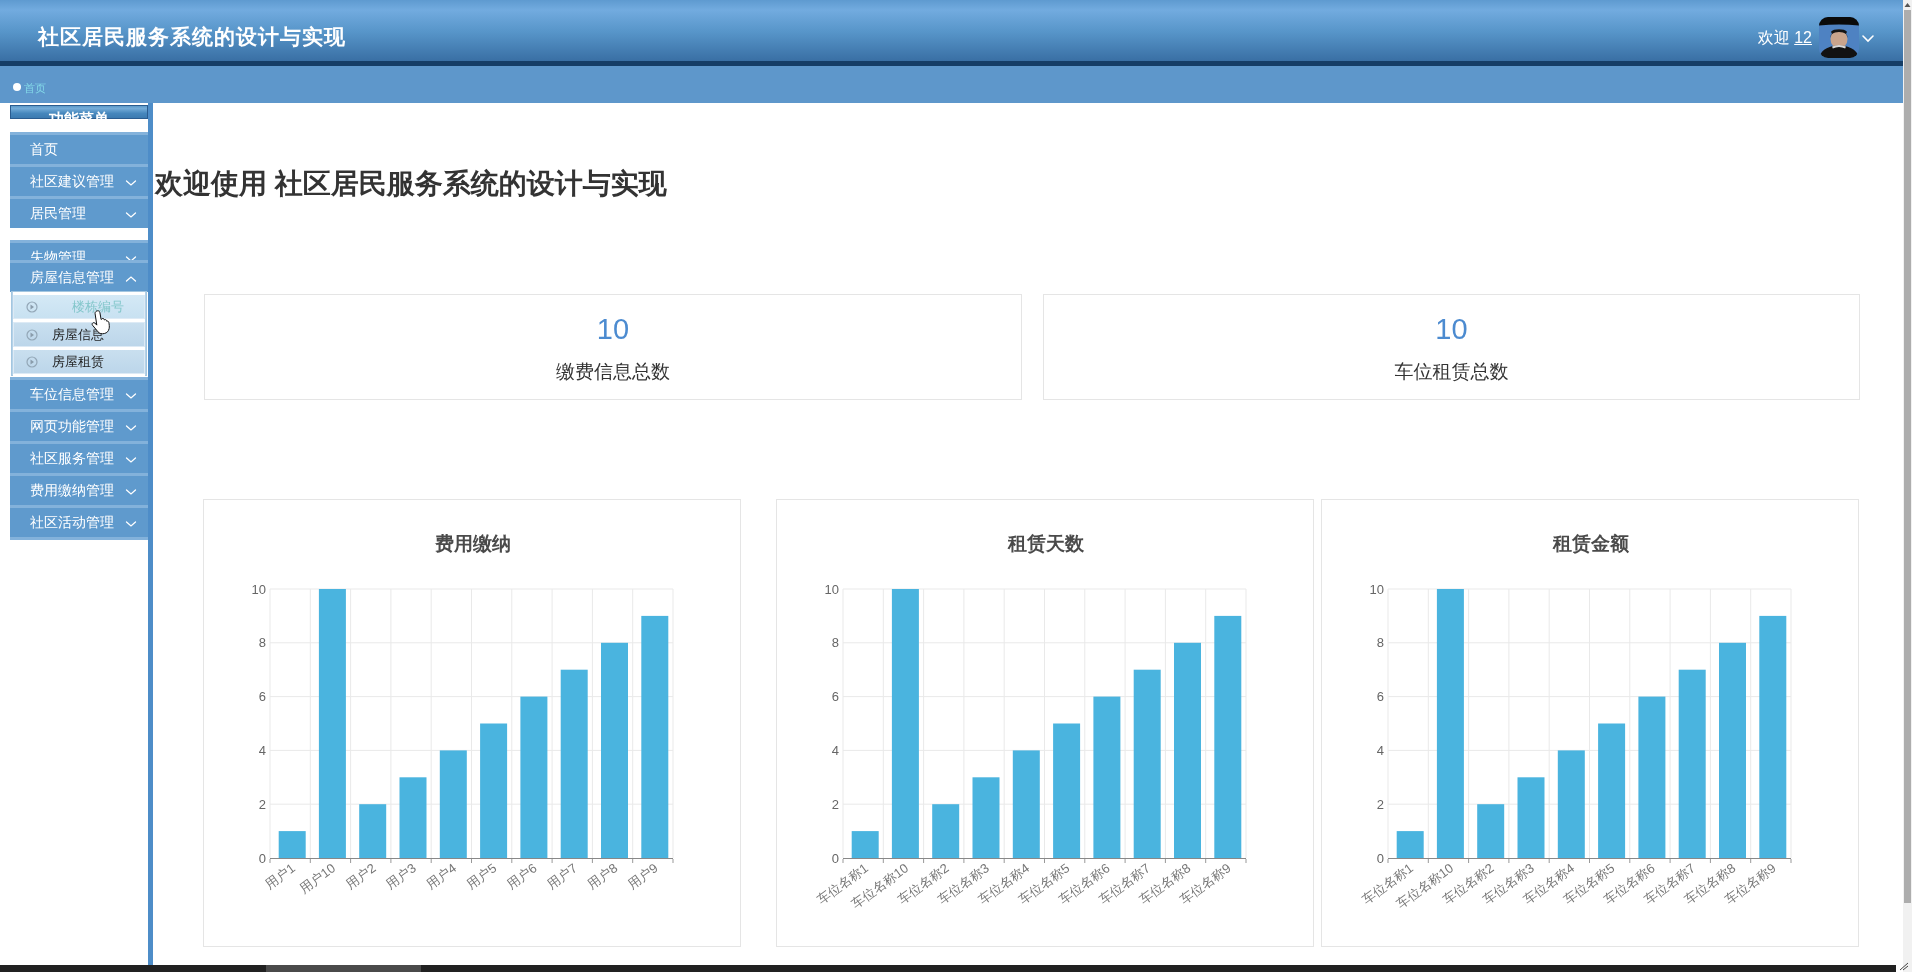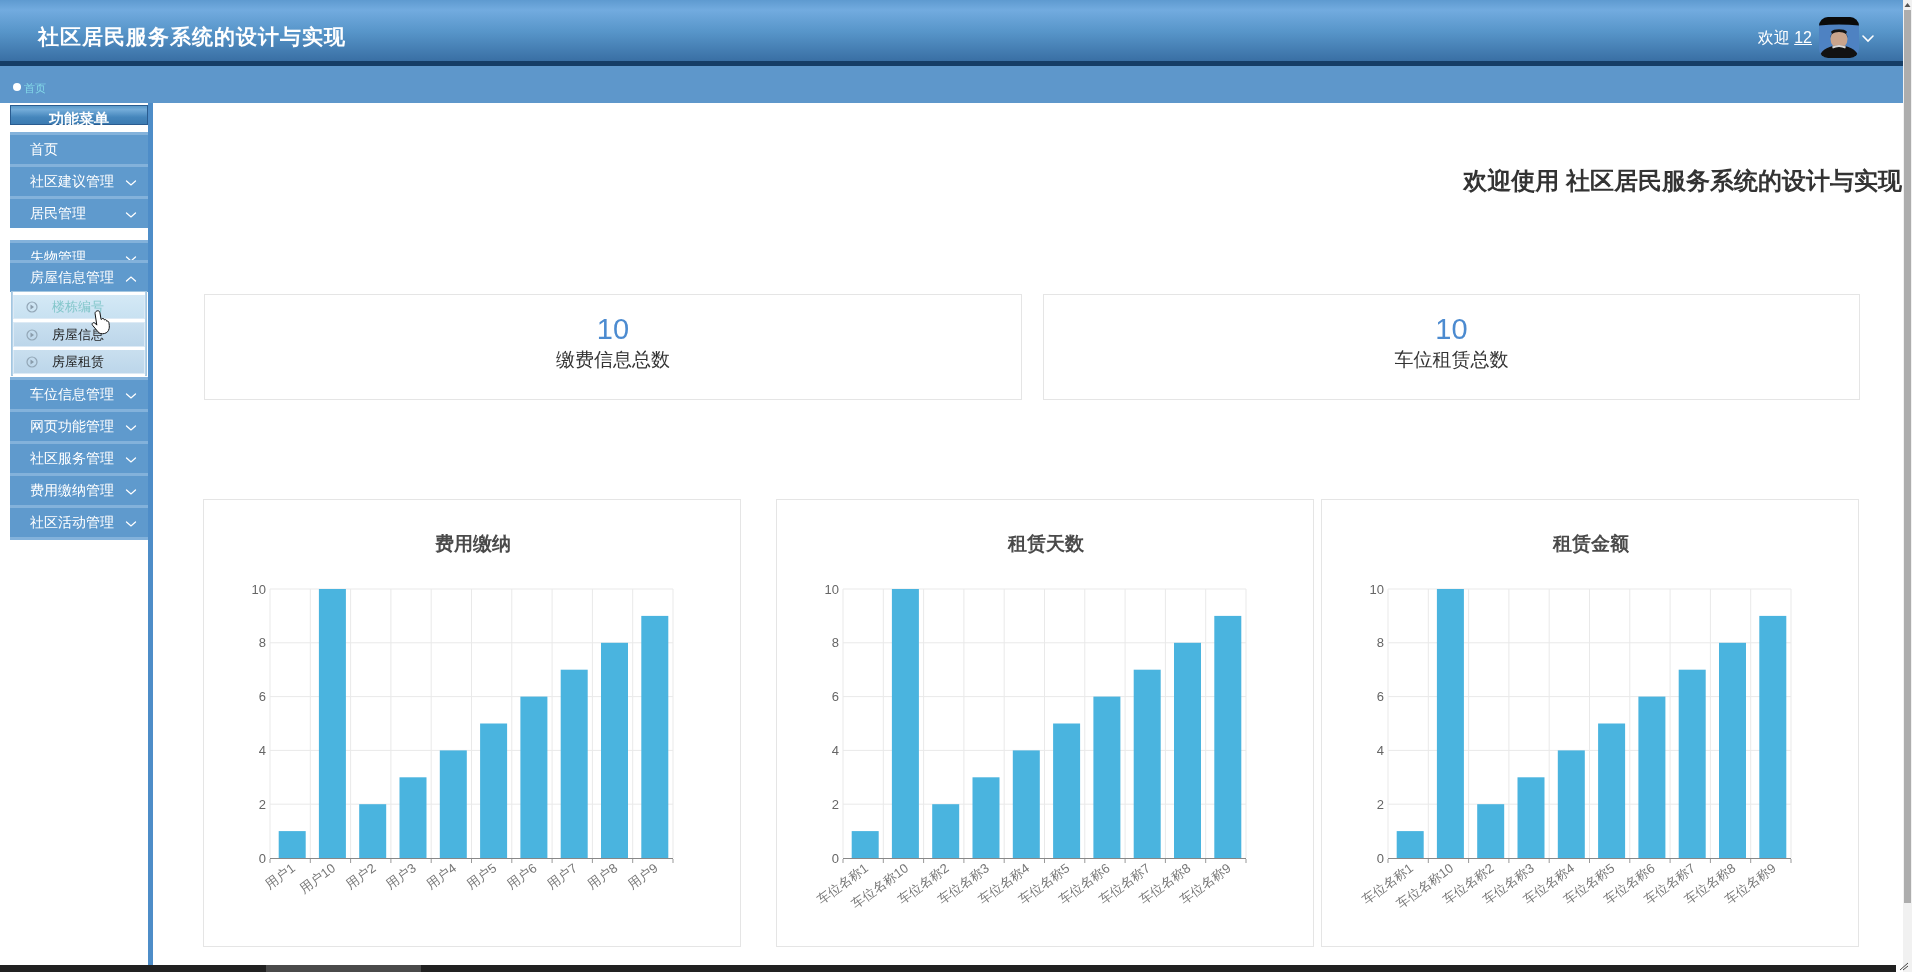--- a/index.html
+++ b/index.html
@@ -8,42 +8,42 @@
   font-family:"Liberation Sans", sans-serif; position:relative; }
 .abs { position:absolute; }
 .topbar { position:absolute; left:0; top:0; width:1912px; height:71px;
   background:linear-gradient(180deg,#5e9ad0 0%,#72abdf 14%,#5795c9 45%,#3a70a5 85%,#2c6195 100%); }
 .topbar .ttl { position:absolute; left:38px; top:23px; color:#fff; font-size:21px; font-weight:bold; letter-spacing:1px; }
 .welcome { position:absolute; right:100px; top:28px; color:#fff; font-size:16px;text-align:center; }
 .darkline { position:absolute; left:0; top:61px; width:1912px; height:5px; background:#153d66; }
 .crumb { position:absolute; left:0; top:66px; width:1912px; height:37px; background:#5e97cb; }
 .crumb .dot { position:absolute; left:13px; top:17px; width:8px; height:8px; border-radius:50%; background:#fff; }
 .crumb .txt { position:absolute; left:24px; top:15px; font-size:11px; color:#84dbe9; }
-.sidehead { position:absolute; left:10px; top:105px; width:138px; height:20px;
+.sidehead { position:absolute; left:10px; top:105px; width:138px; height:14px;
   border:1px solid #2a5c90;
   background:linear-gradient(180deg,#5b9ac9 0%,#74acd9 20%,#4586bc 62%,#3c7bb1 100%);
   color:#fff; font-weight:bold; font-size:15px; text-align:center; line-height:25px; }
 .mitem { position:absolute; left:10px; width:138px; height:32px;
   background:#5f9acd; border-top:3px solid #83b2db;
   color:#fff; font-size:14px; line-height:29px; padding-left:20px; }
 .mitem .chev { position:absolute; right:11px; top:12px; }
 .subwrap { position:absolute; left:11px; top:291px; width:136px; height:85px;
   background:#b5d2e8; border:1px solid #a3c6e0; }
 .ssep { position:absolute; left:13px; width:132px; height:3px; background:#fff; z-index:5; }
 .sitem { position:absolute; left:13px; width:132px; height:25px;
   background:linear-gradient(180deg,#c9dfef 0%,#bcd6ea 100%);
   border:1px solid #ddeaf5; color:#1e1e1e; font-size:13px; line-height:23px; padding-left:38px; }
-.sitem.hov { background:linear-gradient(180deg,#d4e9f6 0%,#c8e1f1 100%); color:#82c6ca; }
+.sitem.hov { background:linear-gradient(180deg,#d4e9f6 0%,#c8e1f1 100%); color:#82c6ca;text-align:center; }
 .sitem .sicon { position:absolute; left:12px; top:6px; }
 .strip { position:absolute; left:148px; top:103px; width:5px; height:862px; background:#4e8dc8; }
-.maintitle { position:absolute; left:155px; right:10px; top:165px; text-align:right;
-  font-size:24px; font-weight:bold; color:#333; }
+.maintitle { position:absolute; left:155px; right:10px; top:165px; text-align:left;
+  font-size:28px; font-weight:bold; color:#333; }
 .scard { position:absolute; top:294px; height:106px; background:#fff; border:1px solid #e5e5e5; text-align:center; }
 .scard .num { margin-top:18px; font-size:29px; color:#4c8bd0; }
-.scard .lab { margin-top:1px; font-size:19px; color:#333; }
+.scard .lab { margin-top:13px; font-size:19px; color:#333; }
 .ccard { position:absolute; top:499px; width:538px; height:448px; background:#fff; border:1px solid #e5e5e5; }
 .vscroll { position:absolute; left:1903px; top:0; width:9px; height:972px; background:#f1f1f1; }
 .vthumb { position:absolute; left:1904px; top:10px; width:7px; height:893px; background:#adadad; }
 .hscroll { position:absolute; left:0; top:965px; width:1896px; height:7px; background:#212121; }
 .hthumb { position:absolute; left:266px; top:965px; width:155px; height:7px; background:#4a4a4a; }
 </style>
 </head>
 <body>
 <div class="topbar">
     <span class="ttl">社区居民服务系统的设计与实现</span>

